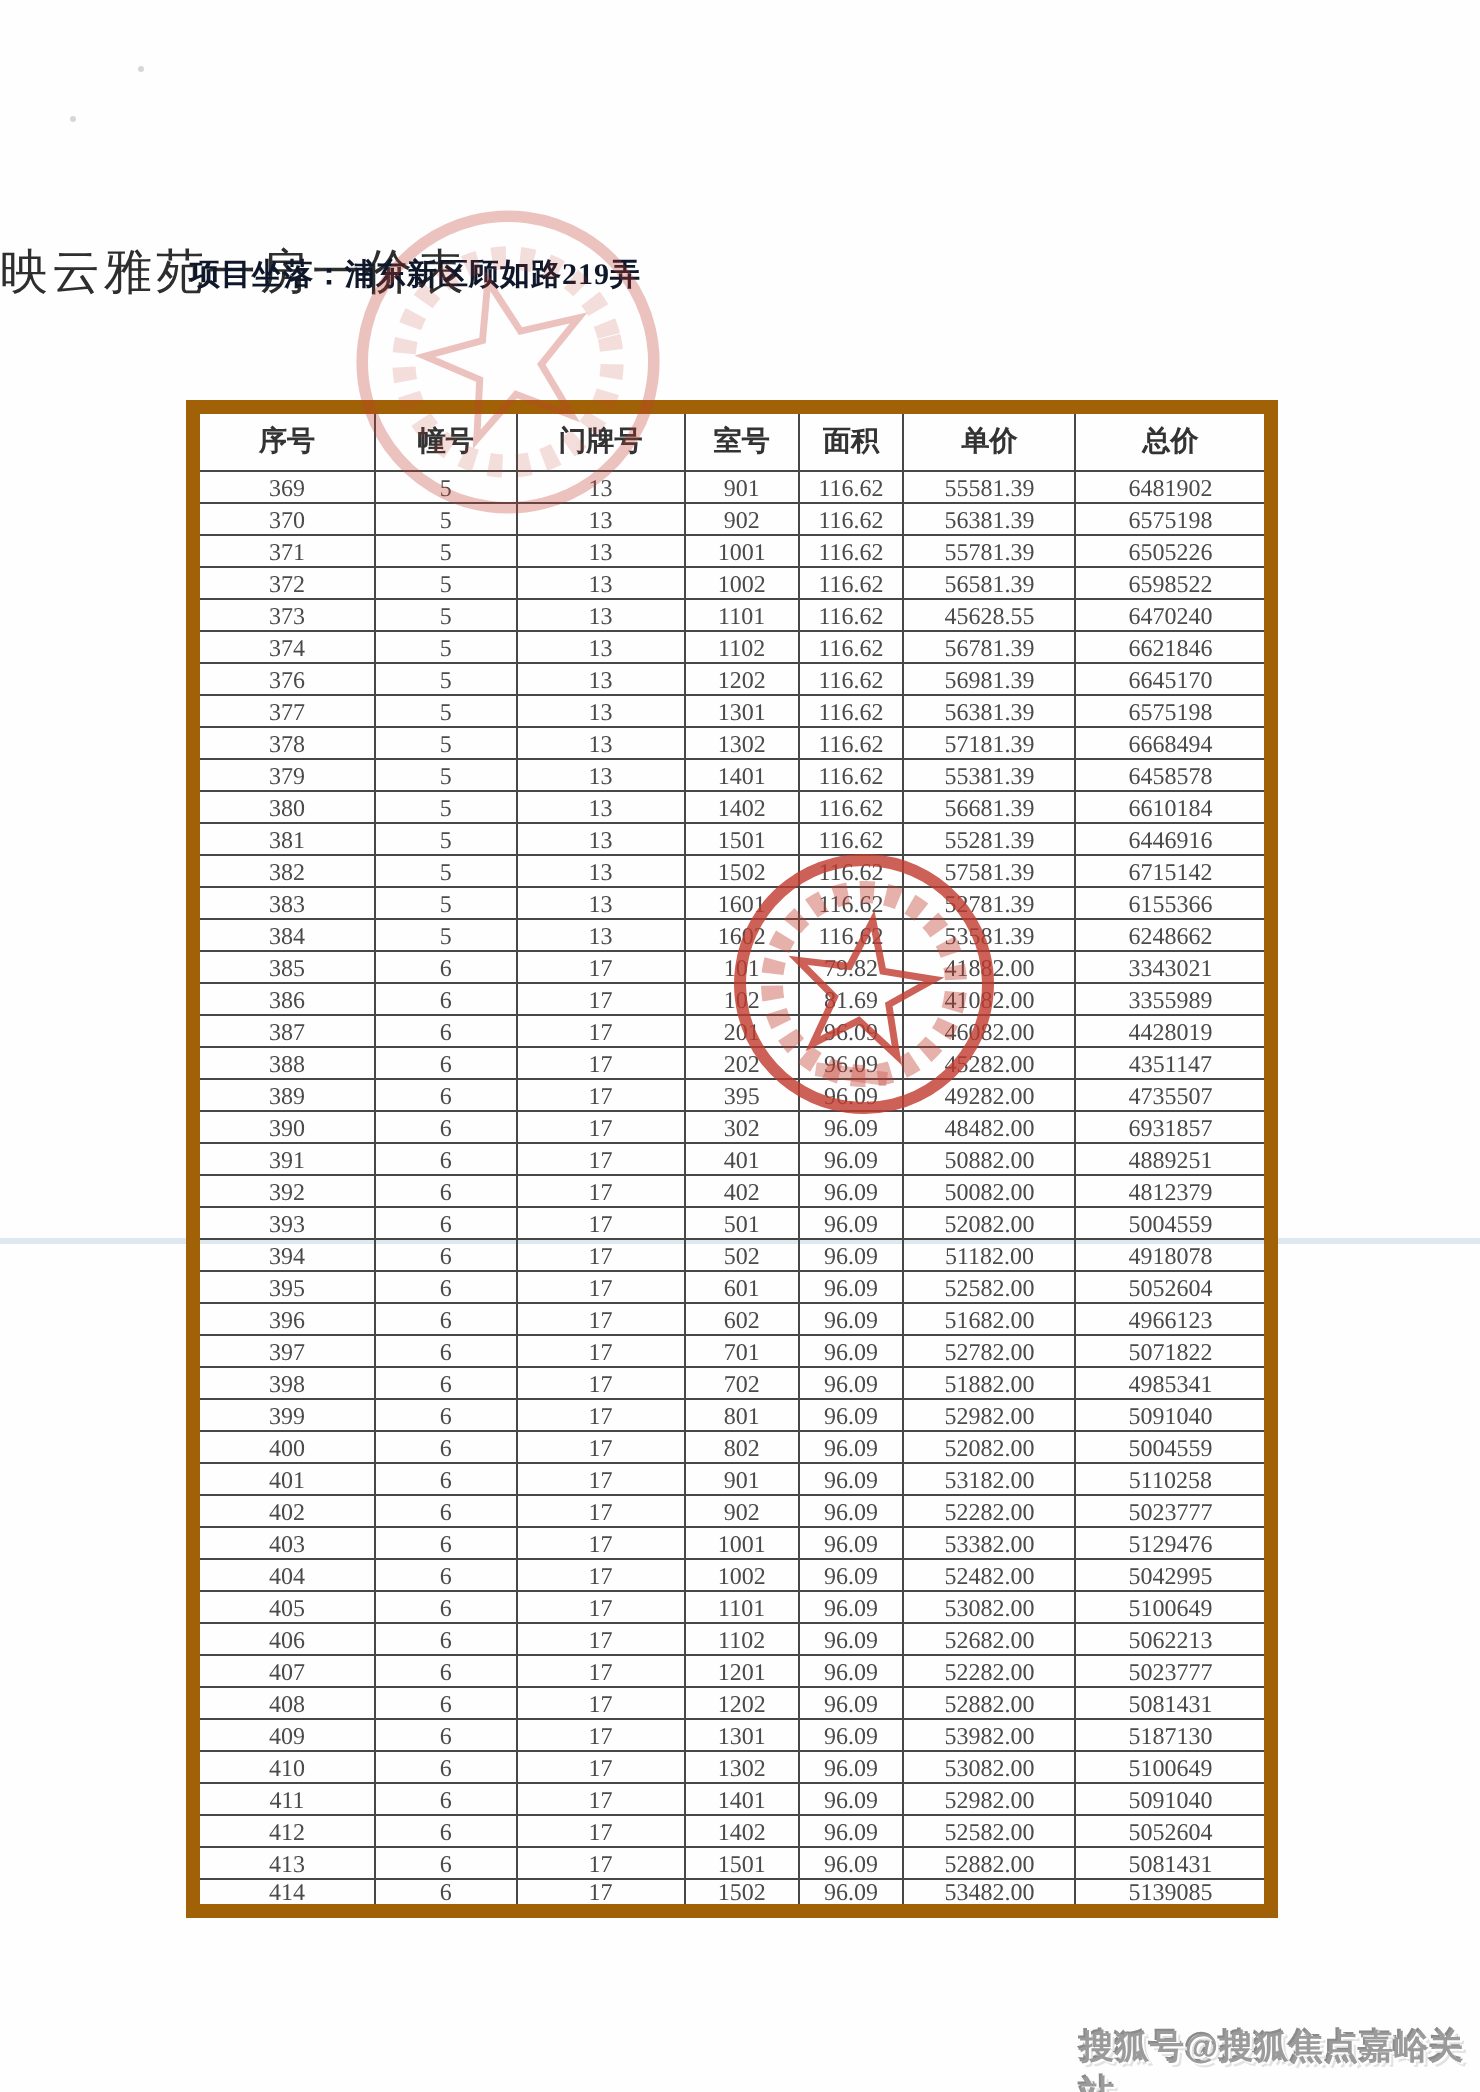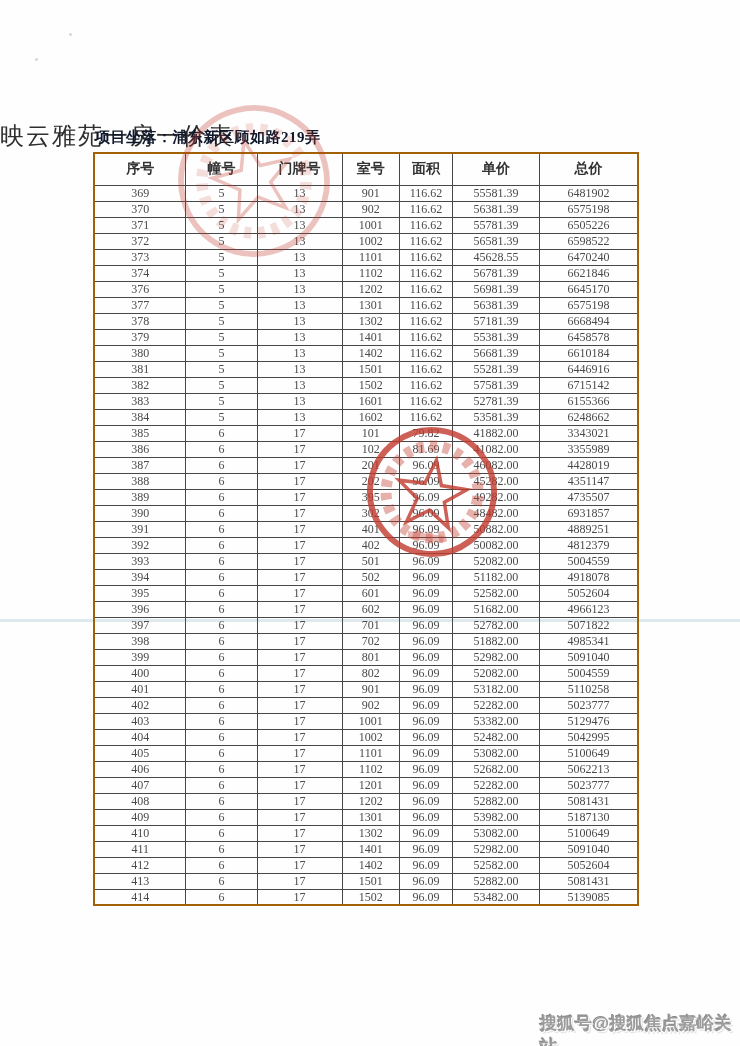--- a/index.html
+++ b/index.html
@@ -31,21 +31,21 @@
   table.price {
     position:absolute; left:93px; top:152px; width:546px;
     border-collapse:collapse; table-layout:fixed; z-index:2;
     background:transparent;
   }
   table.price th, table.price td {
     border:1px solid #474747;
     text-align:center; vertical-align:middle;
     color:#4a4a4a; overflow:hidden; white-space:nowrap;
   }
-  table.price { border:2px solid #a16207; }
+  table.price { border:7px solid #a16207;margin-top:48px; }
   table.price thead th {
     height:32px; font-size:14px; font-weight:bold; color:#333333;
   }
   table.price tbody td {
     height:16px; font-size:12px; line-height:1; padding:0;
   }
 
   .stamp { position:absolute; z-index:3; pointer-events:none; }
   .stamp-top { left:173px; top:100px; width:162px; height:162px; opacity:0.30;
                transform:rotate(-14deg); }

